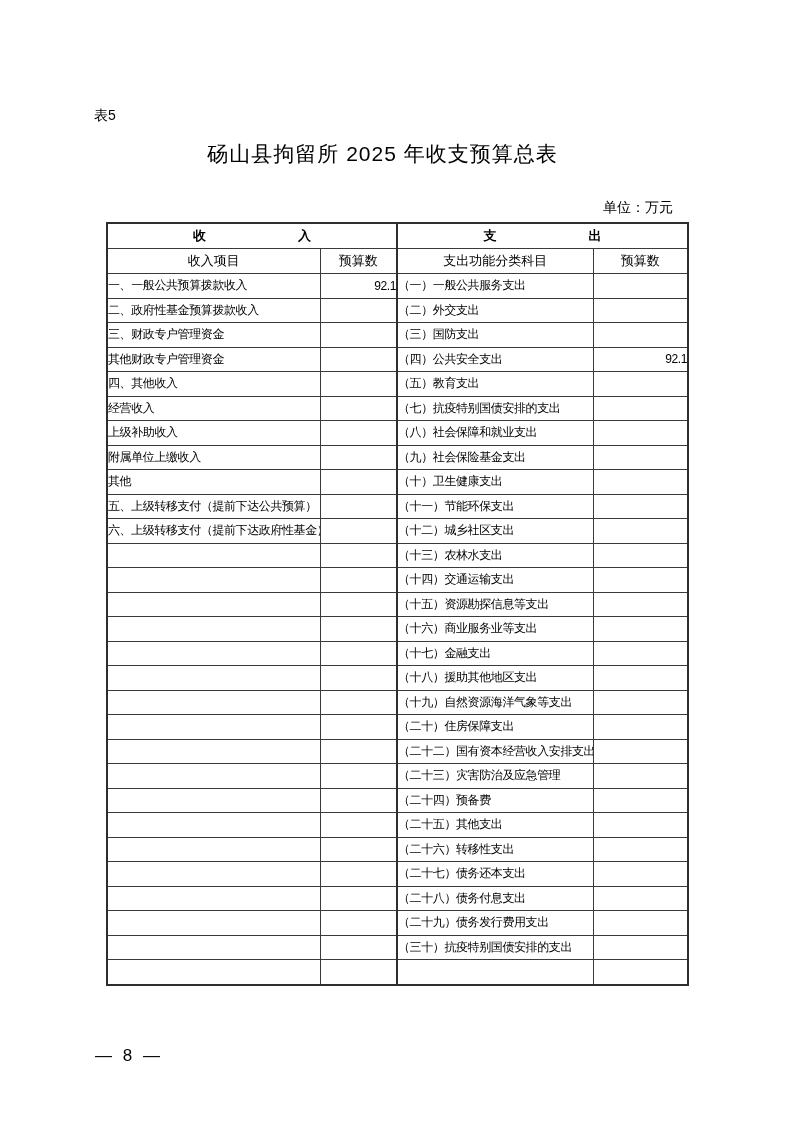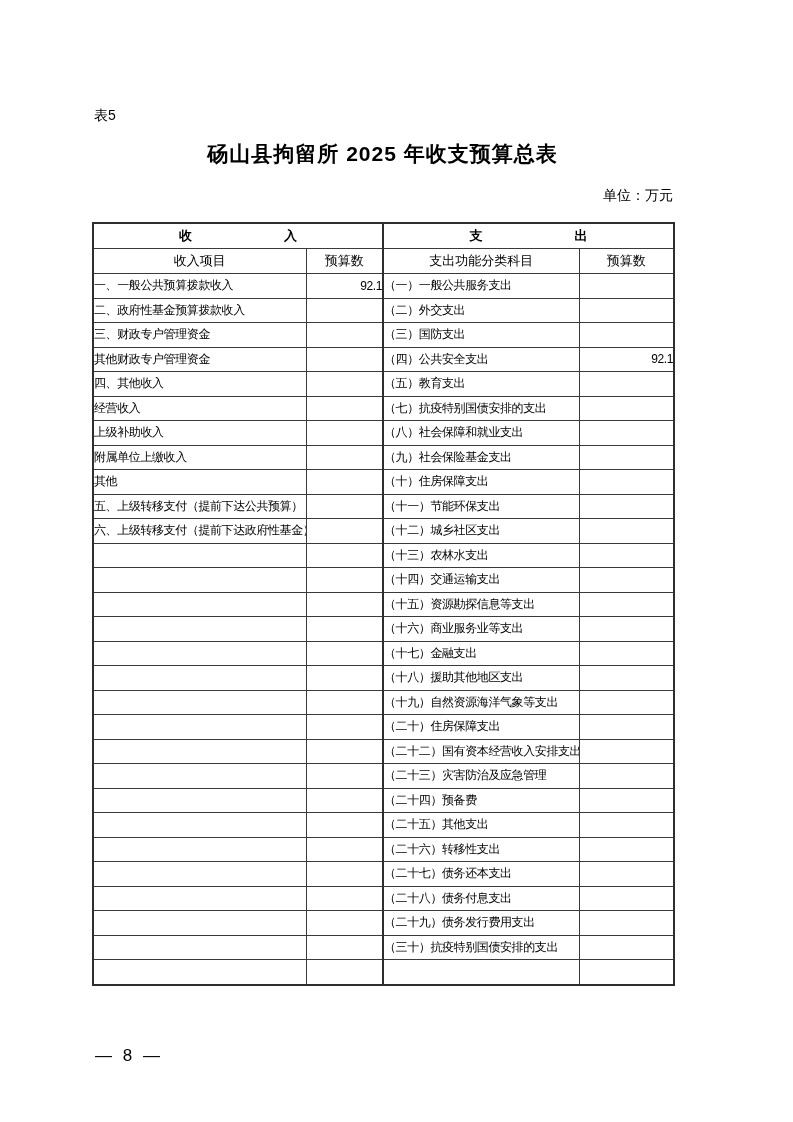--- a/index.html
+++ b/index.html
@@ -6,30 +6,31 @@
   body{
     width:793px;height:1122px;position:relative;background:#ffffff;
     font-family:"Liberation Sans","DejaVu Sans",sans-serif;color:#000;
     overflow:hidden;
   }
   .table-label{
     position:absolute;left:94px;top:106px;font-size:14px;line-height:18px;
   }
   .doc-title{
     position:absolute;left:92px;top:140px;width:581px;text-align:center;
-    font-size:21px;font-weight:bold;letter-spacing:1px;line-height:28px;
+    font-size:21px;font-weight:normal;letter-spacing:1px;line-height:28px;
   }
   .unit-note{
-    position:absolute;left:92px;top:186px;width:581px;text-align:right;
+    position:absolute;left:92px;top:198px;width:581px;text-align:right;
     font-size:14px;line-height:18px;
   }
   .table-wrap{position:absolute;left:92px;top:222px;}
   table.budget-table{
     border-collapse:collapse;table-layout:fixed;width:581px;
     border:2px solid #2e2e2e;
+    margin-left:14px;
   }
   .budget-table th,.budget-table td{
     border:1px solid #3a3a3a;padding:0;margin:0;
     font-weight:400;overflow:hidden;white-space:nowrap;
     vertical-align:middle;
   }
   .budget-table thead th{height:24px;font-size:13px;text-align:center;}
   .budget-table tbody td{height:23.5px;font-size:12px;letter-spacing:-0.4px;}
   .section-cell{border-bottom:1px solid #3a3a3a;}
   .mid-divider{border-right:2px solid #2e2e2e !important;}
@@ -122,21 +123,21 @@
         </tr>
         <tr>
           <td class="item-cell indent1">附属单位上缴收入</td>
           <td class="num-cell mid-divider"></td>
           <td class="item-cell">（九）社会保险基金支出</td>
           <td class="num-cell"></td>
         </tr>
         <tr>
           <td class="item-cell indent1">其他</td>
           <td class="num-cell mid-divider"></td>
-          <td class="item-cell">（十）住房保障支出</td>
+          <td class="item-cell">（十）卫生健康支出</td>
           <td class="num-cell"></td>
         </tr>
         <tr>
           <td class="item-cell">五、上级转移支付（提前下达公共预算）</td>
           <td class="num-cell mid-divider"></td>
           <td class="item-cell">（十一）节能环保支出</td>
           <td class="num-cell"></td>
         </tr>
         <tr>
           <td class="item-cell">六、上级转移支付（提前下达政府性基金）</td>

